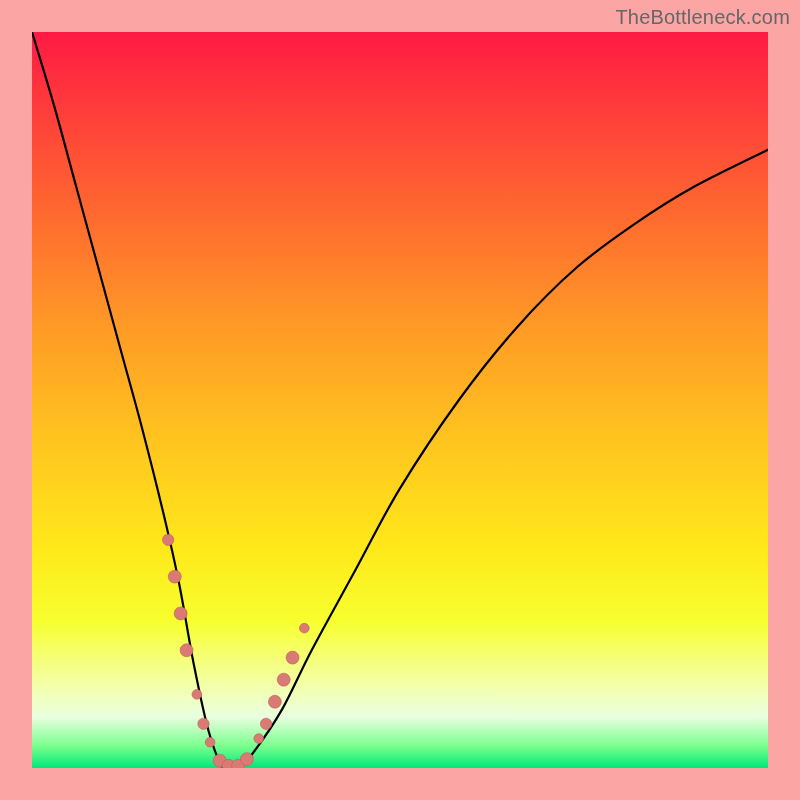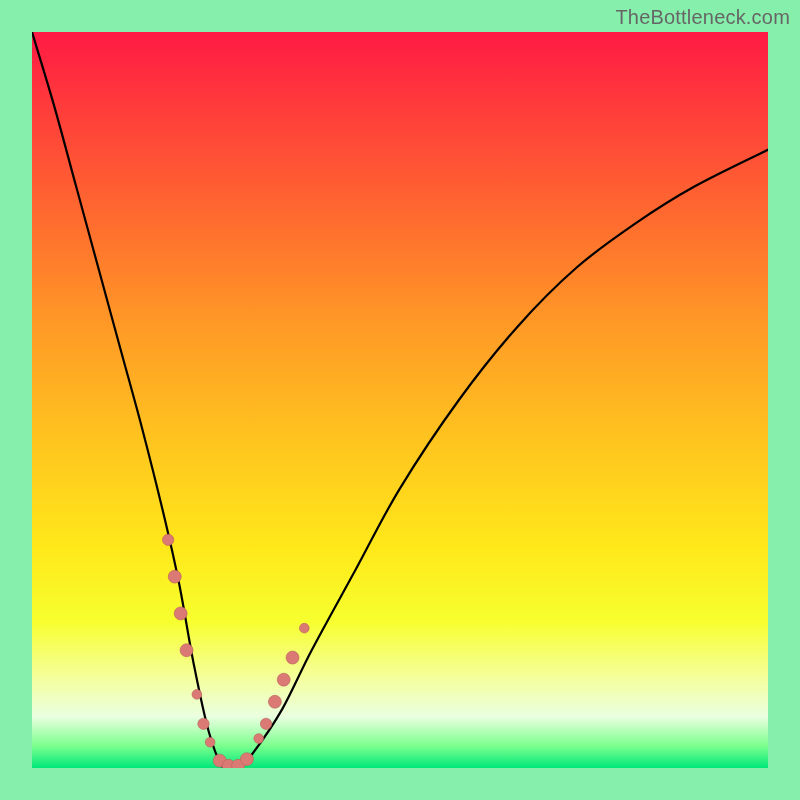--- a/index.html
+++ b/index.html
@@ -10,21 +10,21 @@
     overflow: hidden;
     background: #000;
     font-family: Arial, Helvetica, sans-serif;
   }
   .frame {
     position: absolute;
     top: 0;
     left: 0;
     width: 800px;
     height: 800px;
-    background: #86efac;
+    background: #fca5a5;
   }
   .plot {
     position: absolute;
     top: 32px;
     left: 32px;
     width: 736px;
     height: 736px;
     overflow: hidden;
   }
   .gradient {

